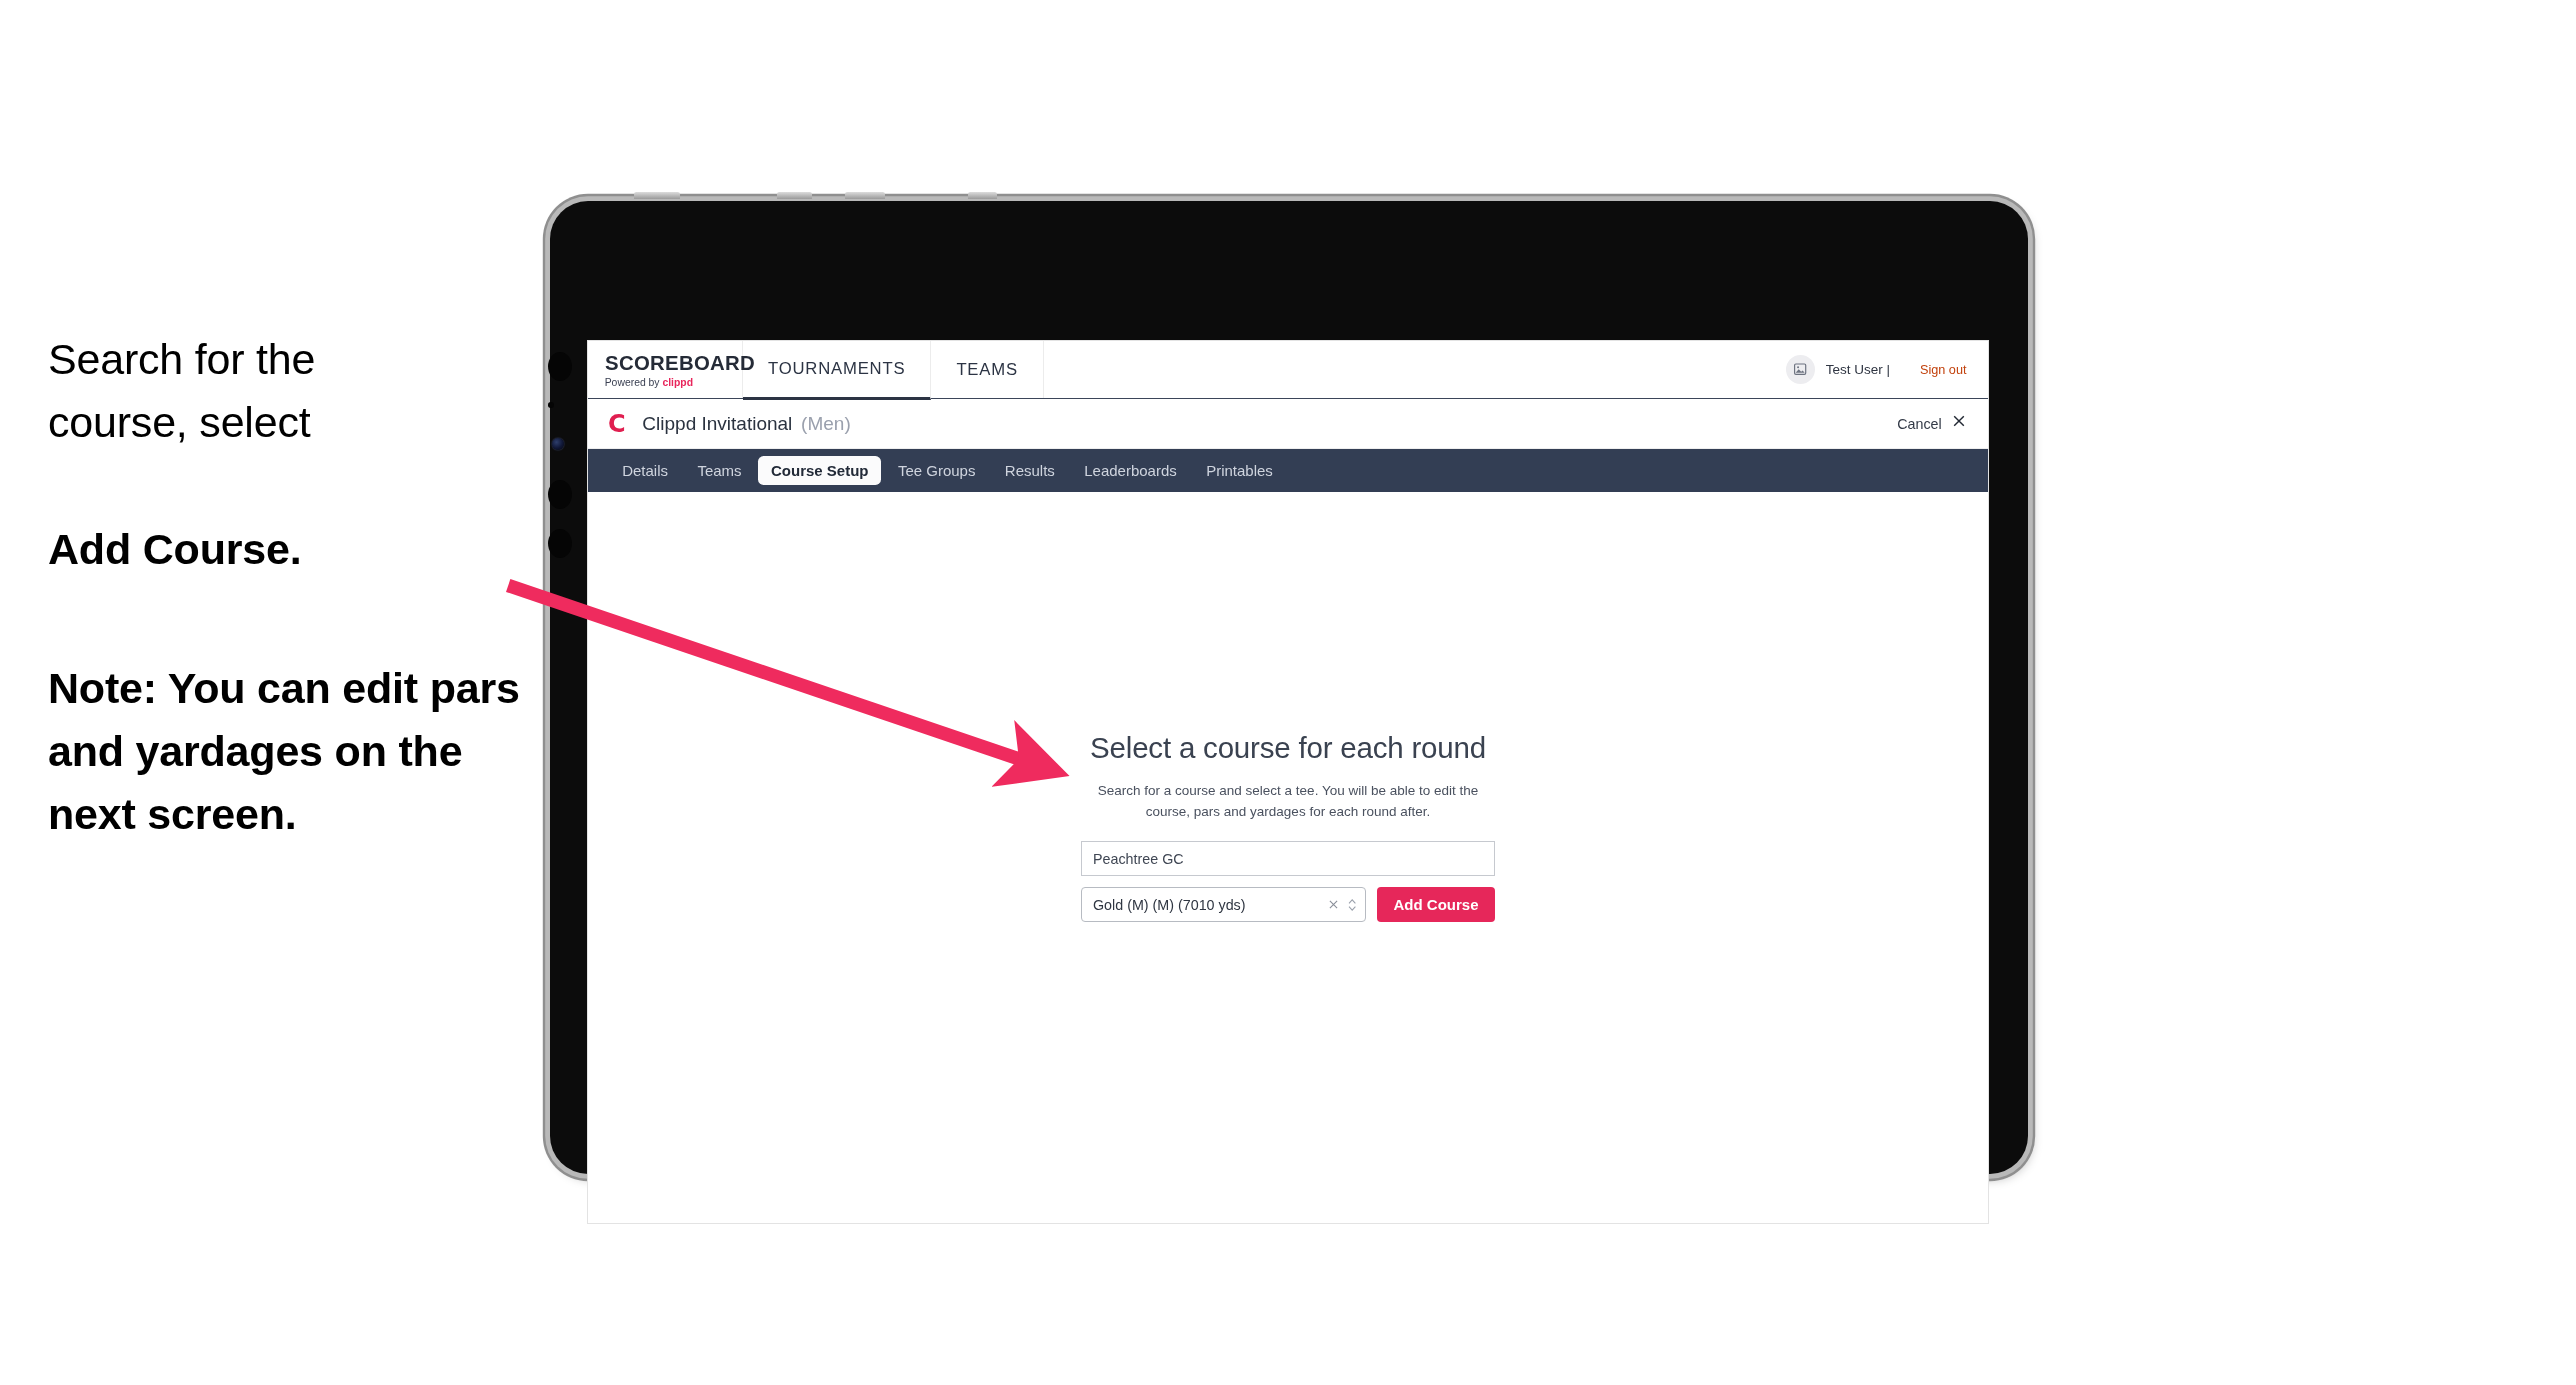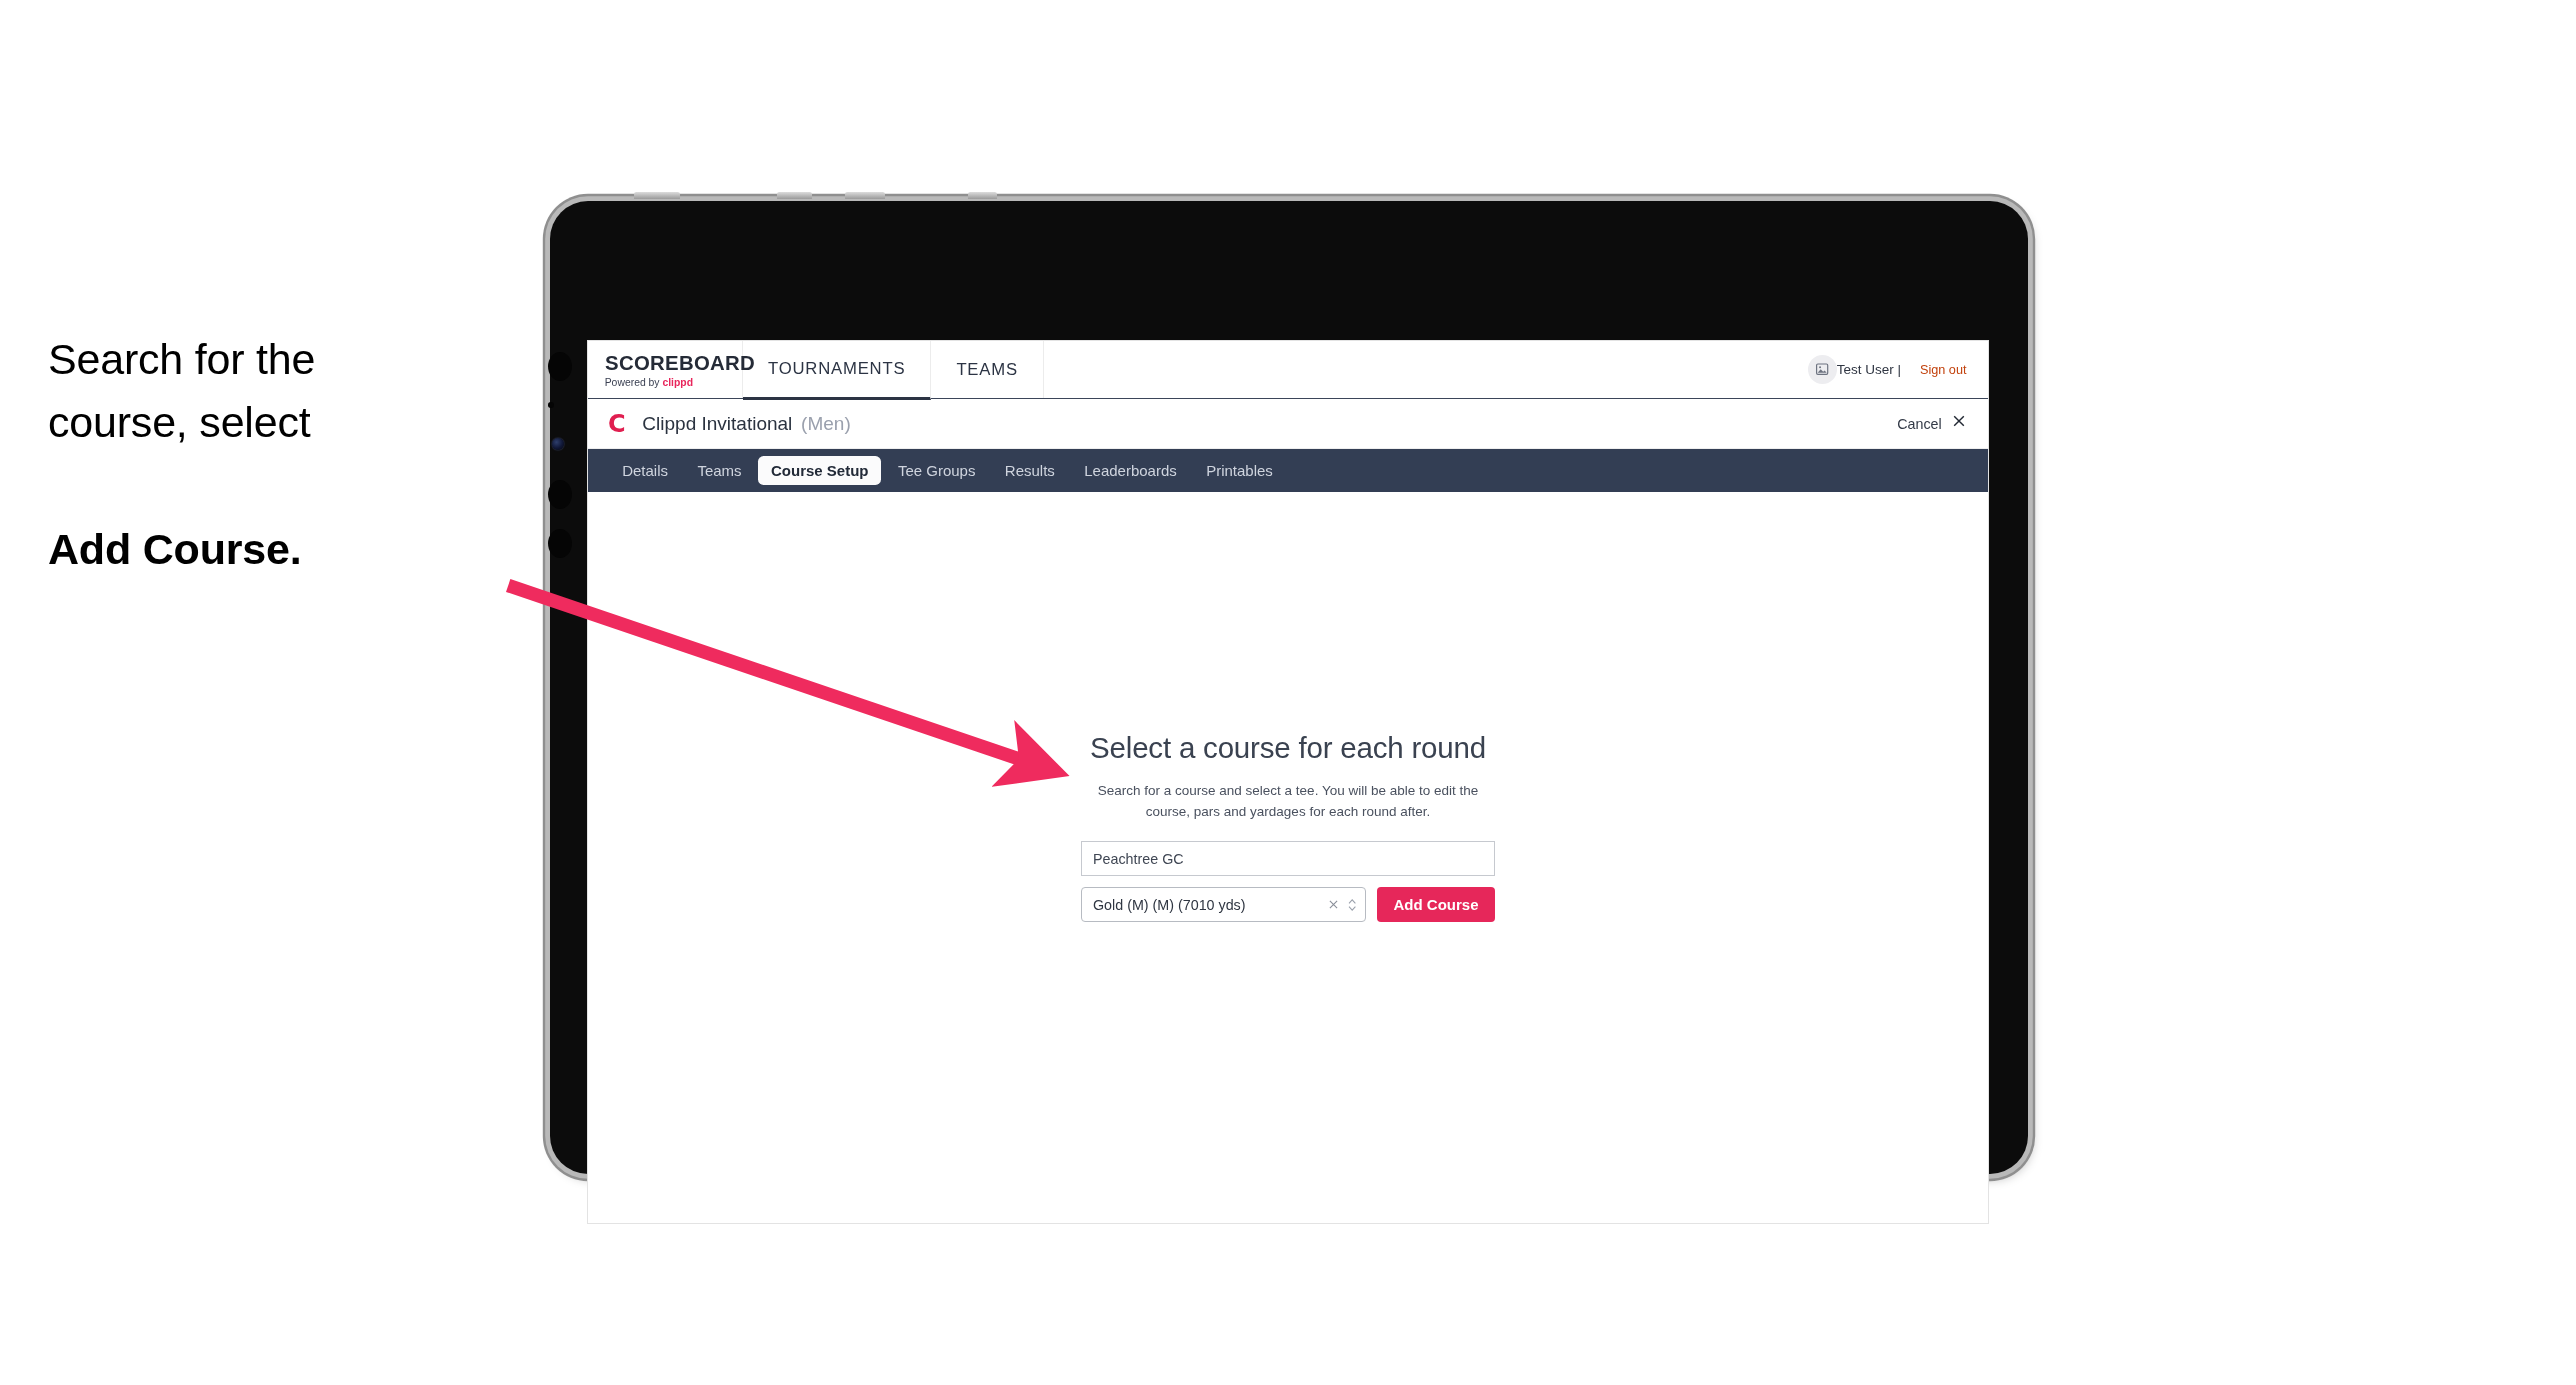--- a/index.html
+++ b/index.html
@@ -120,20 +120,21 @@
     cursor: pointer;
     background: #ffffff;
   }
   .nav-tab.active {
     border-bottom: 3.2px solid #2c3444;
     margin-bottom: -1.6px;
   }
   #appbar-spacer { flex: 1; }
   #user-area {
     display: flex; align-items: center;
+    gap: 11px;
     padding-right: 21.5px;
   }
   #avatar {
     width: 29px; height: 29px;
     border-radius: 50%;
     background: #ededf0;
     display: flex; align-items: center; justify-content: center;
   }
   #user-name {
     font-size: 13.5px;
@@ -304,20 +305,21 @@
 </head>
 <body>
 
 <div id="instructions">
   <div class="instr-block">
     <span>Search for the</span><br>
     <span>course, select</span><br>
     <br>
     <span class="instr-strong">Add Course</span><span class="instr-strong">.</span>
   </div>
+  <div class="instr-block bold" id="instr-note">Note: You can edit pars and yardages on the next screen.</div>
 </div>
 
 <div id="tablet">
 
   <div class="edge-bump" style="left:84px;  width:46px;"></div>
   <div class="edge-bump" style="left:227px;  width:35px;"></div>
   <div class="edge-bump" style="left:295px;  width:40px;"></div>
   <div class="edge-bump" style="left:418px;  width:29px;"></div>
 
   <div class="left-dot" style="top:151px; width:24px; height:29px;"></div>

